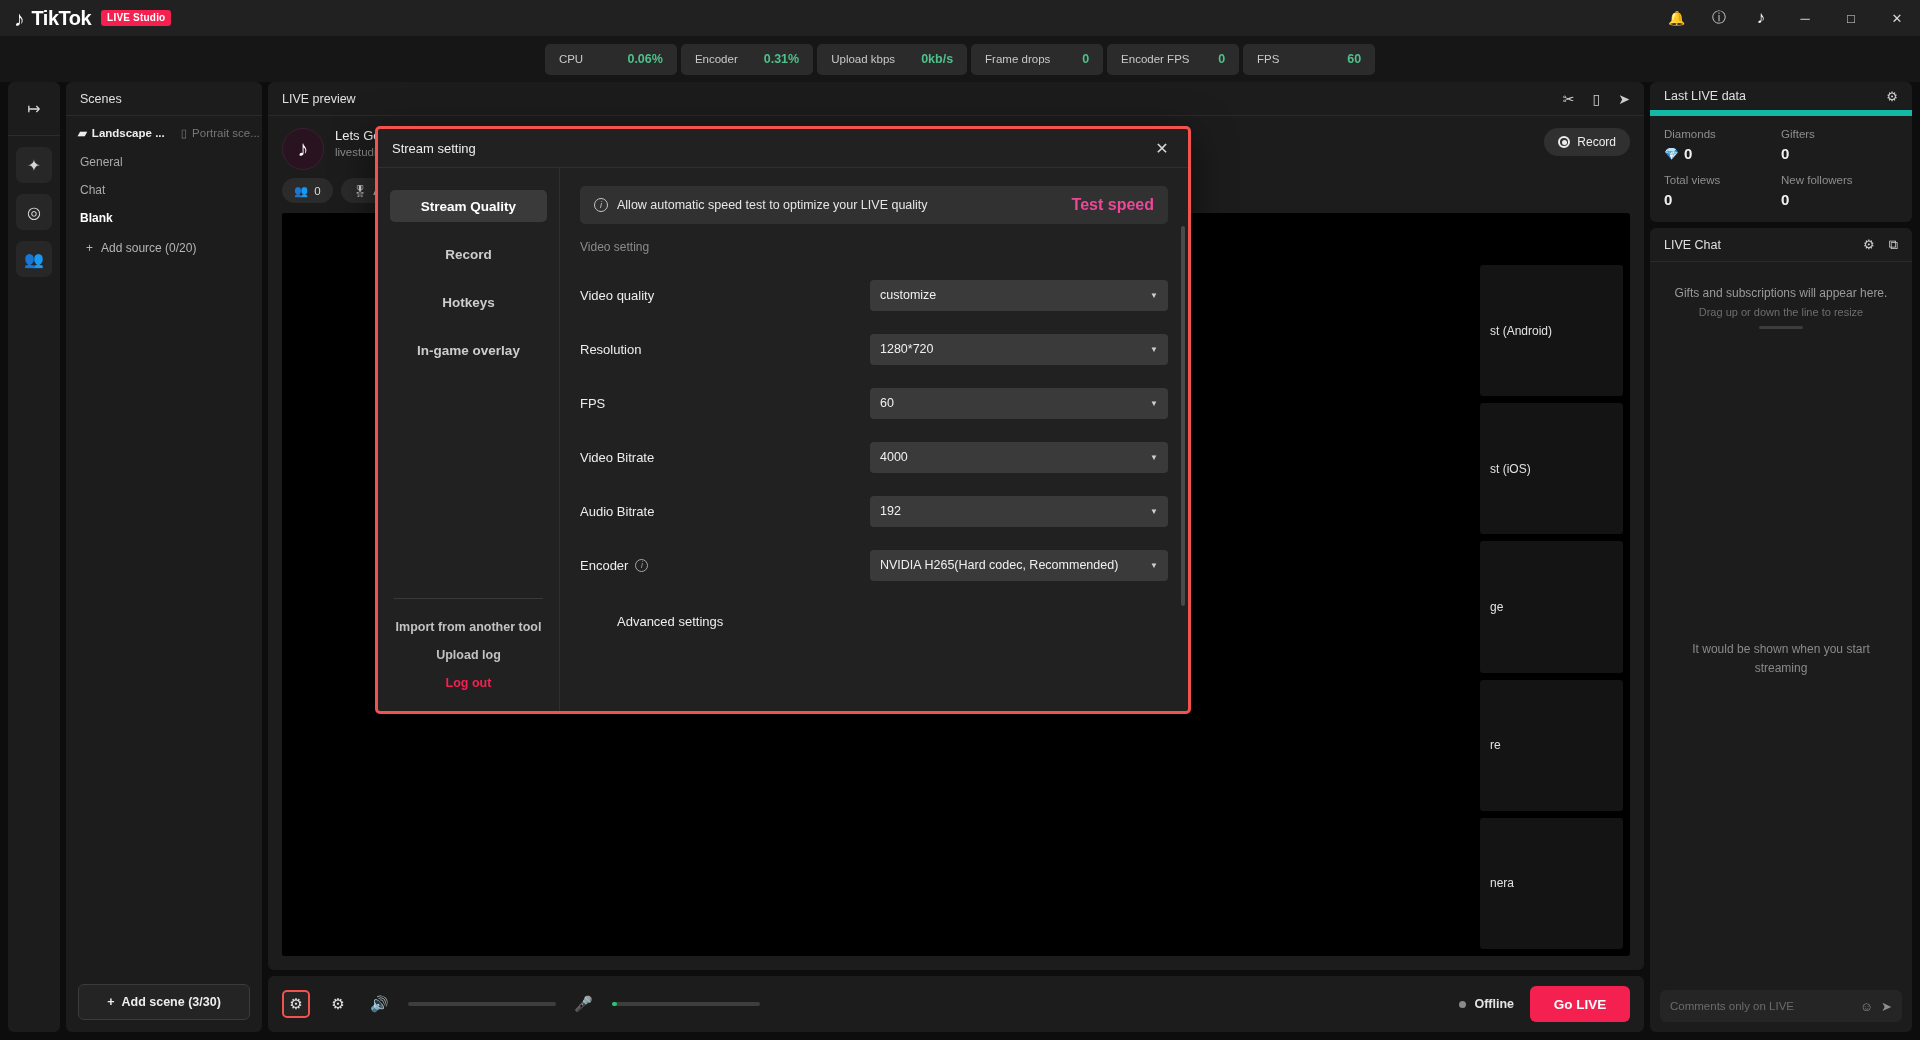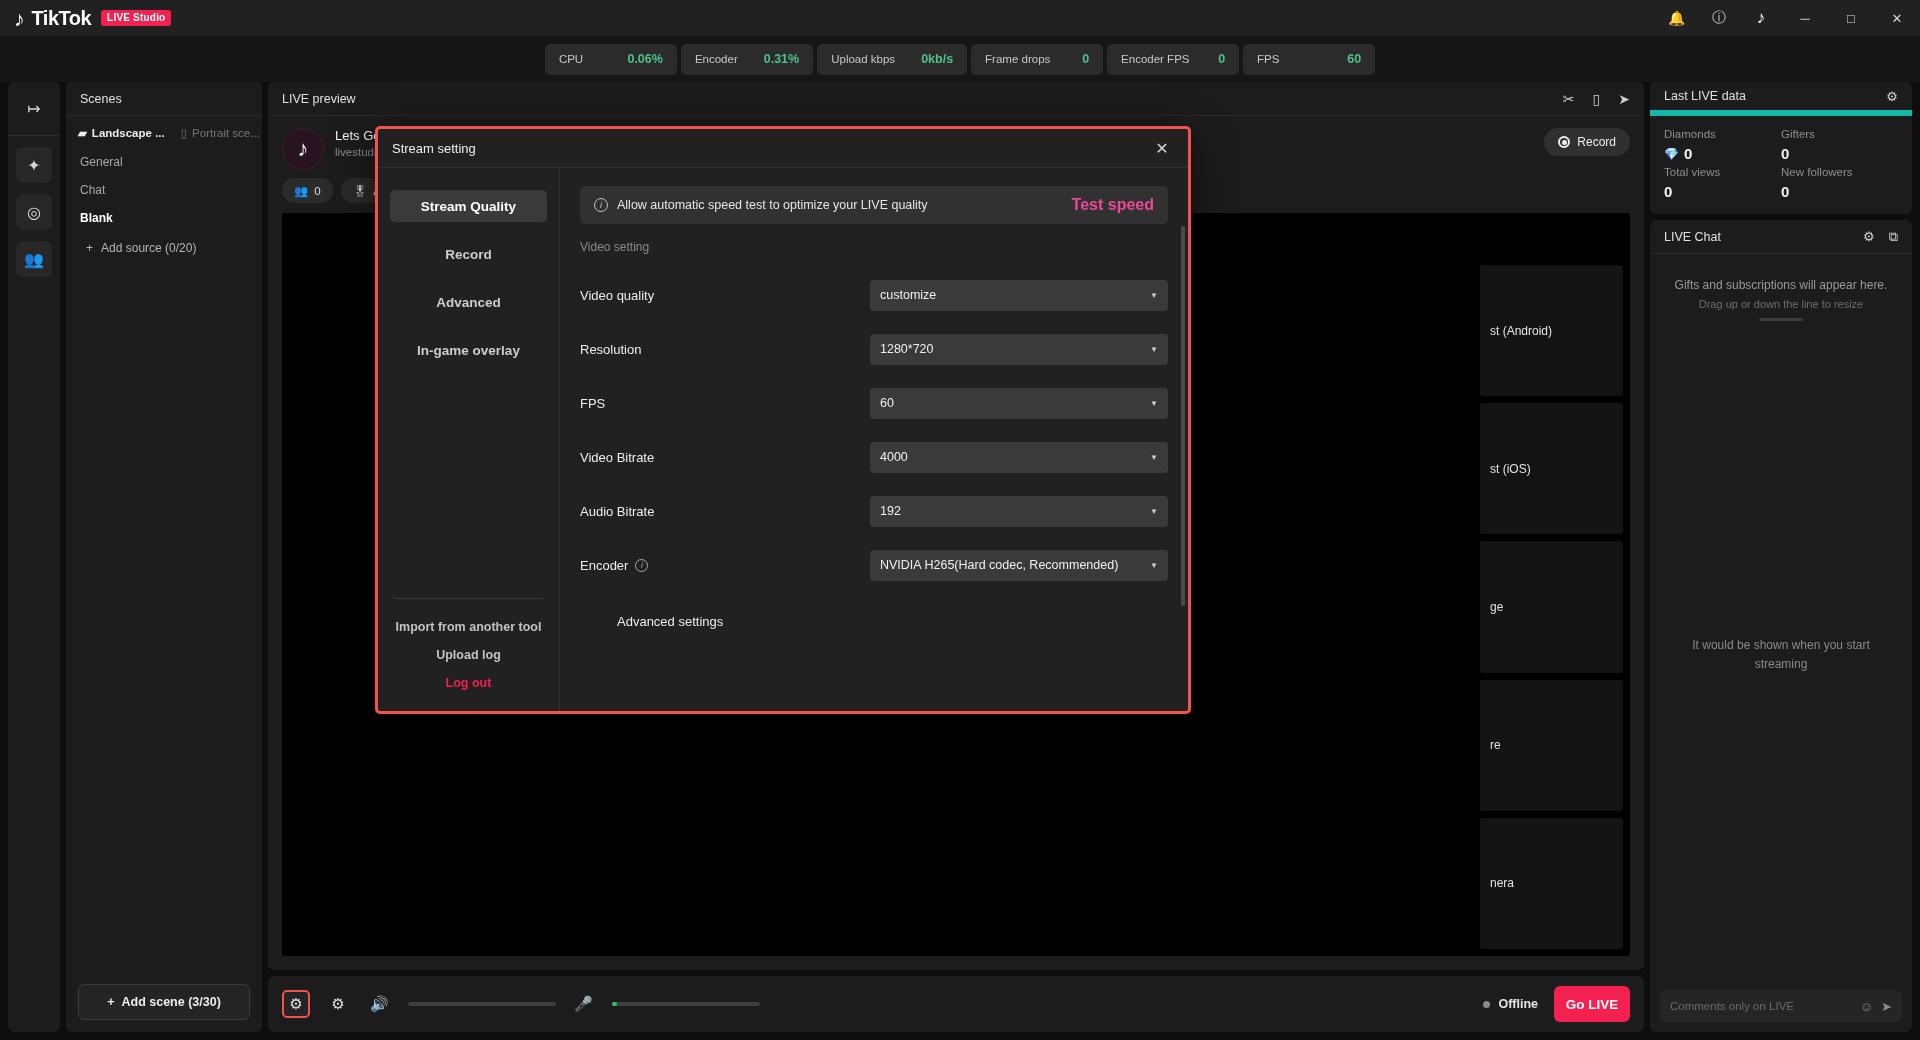--- a/index.html
+++ b/index.html
@@ -113,30 +113,30 @@
   .ctrl-icon { width: 28px; height: 28px; display: flex; align-items: center; justify-content: center; color: #e0e0e0; font-size: 15px; border-radius: 5px; }
   .ctrl-icon.highlight { border: 2px solid #f4524f; background: #242424; }
   .slider-track { width: 148px; height: 4px; background: #3e3e3e; border-radius: 2px; }
   .meter-track { width: 148px; height: 4px; background: #3e3e3e; border-radius: 2px; position: relative; }
   .meter-fill { position: absolute; left: 0; top: 0; height: 4px; width: 5px; background: #28c76f; border-radius: 2px; }
   .cb-right { margin-left: auto; display: flex; align-items: center; gap: 16px; }
   .offline { display: flex; align-items: center; gap: 8px; font-size: 12.5px; color: #e5e5e5; font-weight: bold; }
   .offline-dot { width: 7px; height: 7px; border-radius: 50%; background: #8a8a8a; }
   .golive-btn {
     background: #f4204f; color: #fff; font-size: 13.5px; font-weight: bold; border-radius: 6px;
-    height: 36px; width: 76px; display: flex; align-items: center; justify-content: center;
+    height: 36px; width: 100px; display: flex; align-items: center; justify-content: center;
   }
 
   
   .right { width: 262px; display: flex; flex-direction: column; gap: 6px; flex: none; }
   .lastdata { background: #1c1c1c; border-radius: 6px; flex: none; }
   .ld-head { height: 34px; display: flex; align-items: center; padding: 0 14px; border-bottom: 6px solid #14b8a6; }
   .ld-head .t { font-size: 12.5px; color: #e0e0e0; }
   .ld-head .i { margin-left: auto; color: #cfcfcf; font-size: 13px; }
-  .ld-grid { display: grid; grid-template-columns: 1fr 1fr; padding: 12px 14px 14px; row-gap: 4px; }
+  .ld-grid { display: grid; grid-template-columns: 1fr 1fr; padding: 12px 14px 14px; row-gap: 12px; }
   .ld-label { font-size: 11.5px; color: #8e8e8e; margin-bottom: 5px; }
   .ld-value { font-size: 15px; color: #f2f2f2; font-weight: bold; display: flex; align-items: center; gap: 5px; }
   .gem { font-size: 12px; }
 
   .chatpanel { background: #1c1c1c; border-radius: 6px; flex: 1; display: flex; flex-direction: column; min-height: 0; }
   .cp-head { height: 34px; display: flex; align-items: center; padding: 0 14px; border-bottom: 1px solid #2a2a2a; }
   .cp-head .t { font-size: 12.5px; color: #e0e0e0; }
   .cp-head .icons { margin-left: auto; display: flex; gap: 14px; color: #cfcfcf; font-size: 13px; }
   .cp-gifts { padding: 24px 14px 6px; text-align: center; font-size: 12px; color: #9a9a9a; }
   .cp-resize { text-align: center; font-size: 11px; color: #6e6e6e; padding-bottom: 8px; }
@@ -414,21 +414,21 @@
   <div class="modal">
     <div class="modal-head">
       <span class="modal-title">Stream setting</span>
       <span class="modal-close">✕</span>
     </div>
     <div class="modal-body">
 
       <div class="modal-nav">
         <div class="nav-item active">Stream Quality</div>
         <div class="nav-item">Record</div>
-        <div class="nav-item">Advanced</div>
+        <div class="nav-item">Hotkeys</div>
         <div class="nav-item">In-game overlay</div>
         <div class="nav-foot">
           <div class="nav-sep"></div>
           <div class="nav-link">Import from another tool</div>
           <div class="nav-link">Upload log</div>
           <div class="nav-link danger">Log out</div>
         </div>
       </div>
 
       <div class="modal-content">

